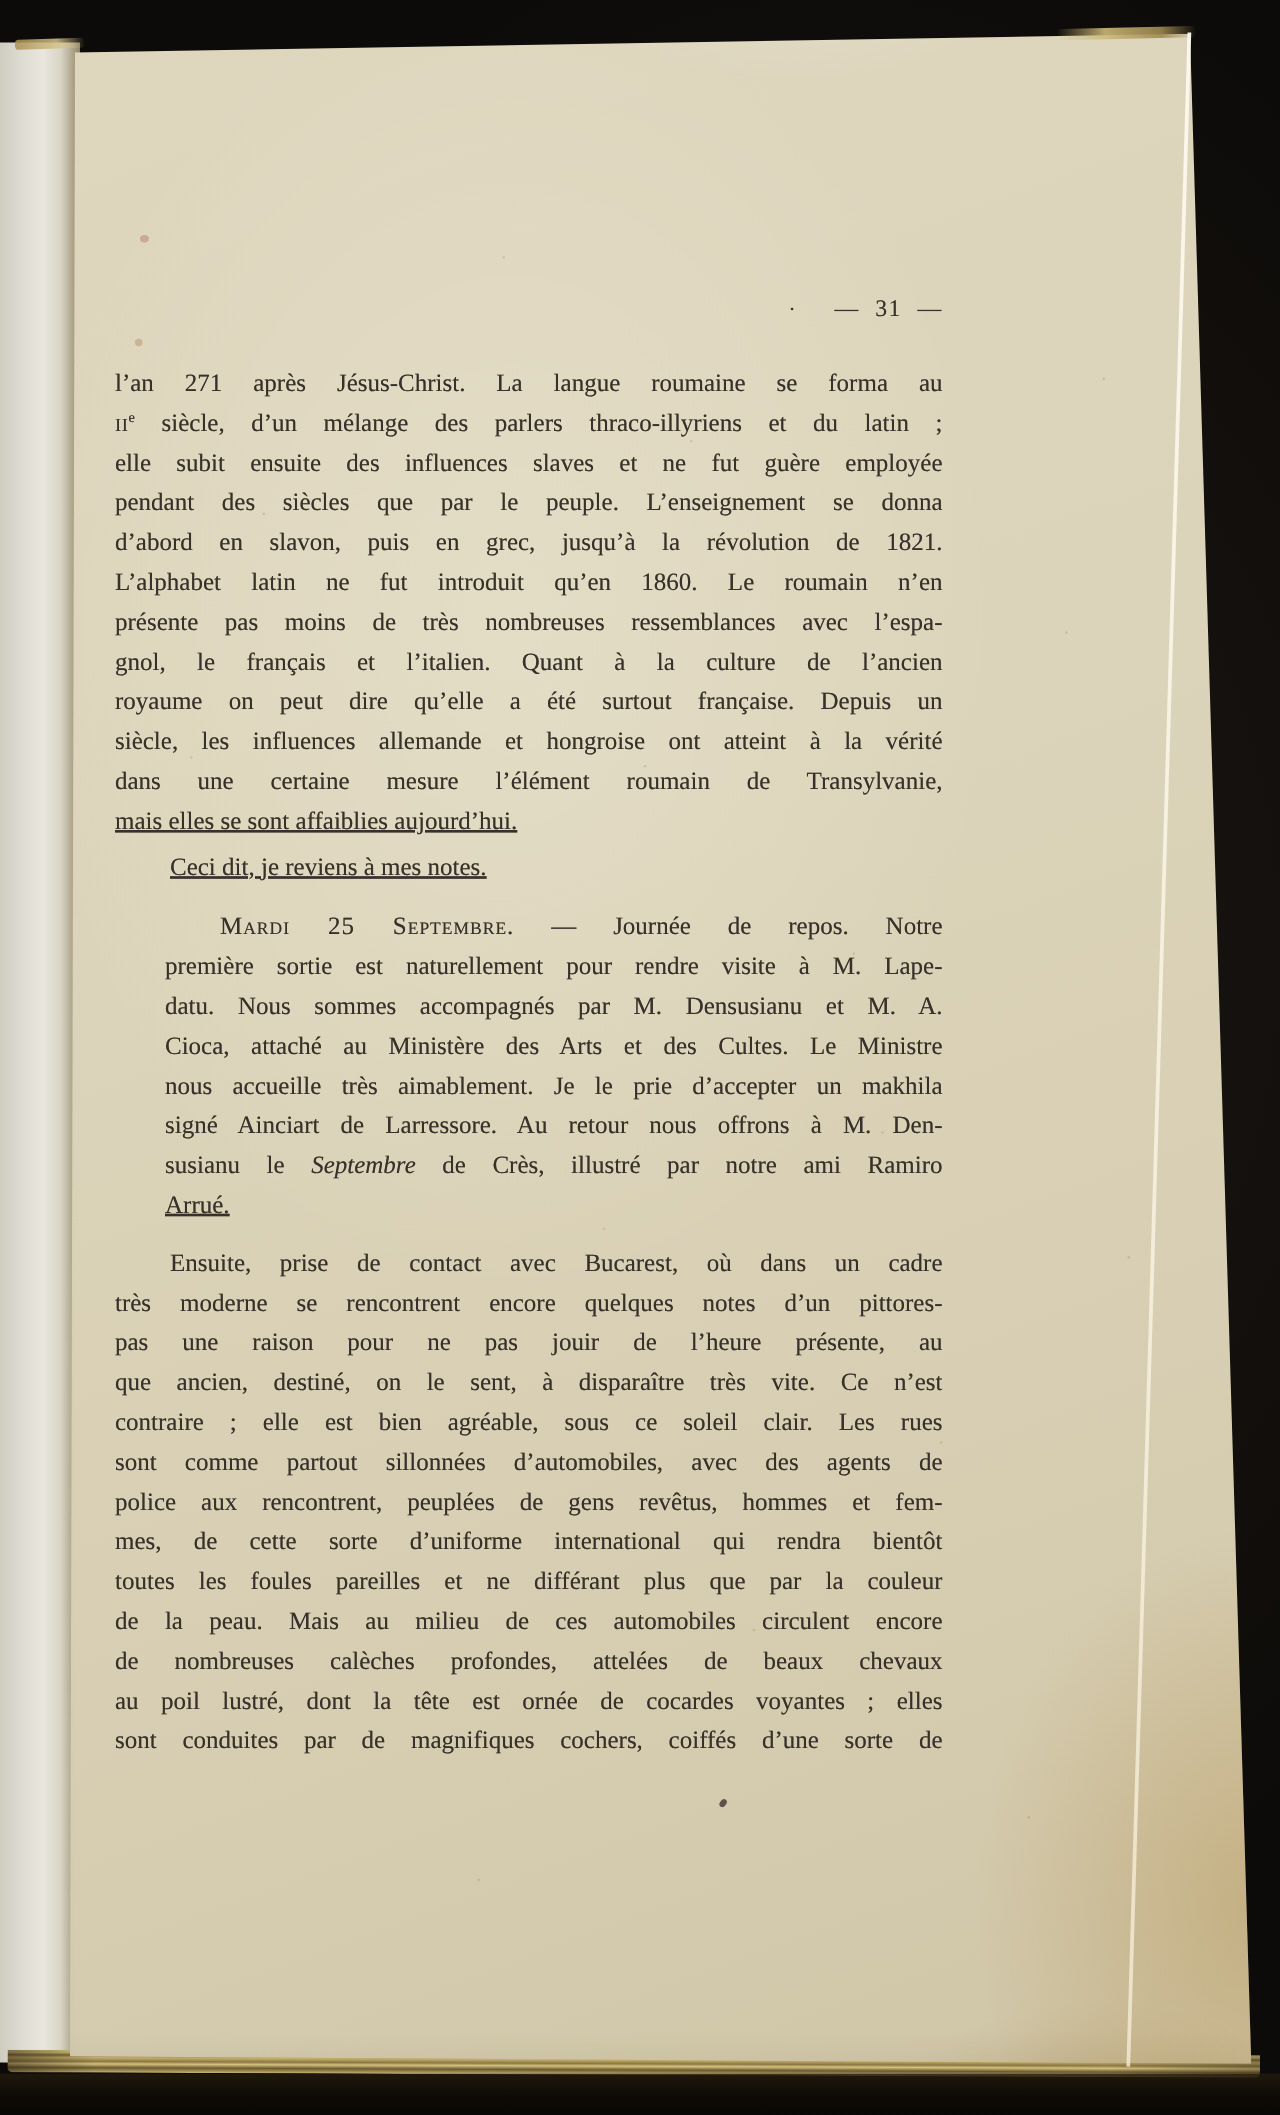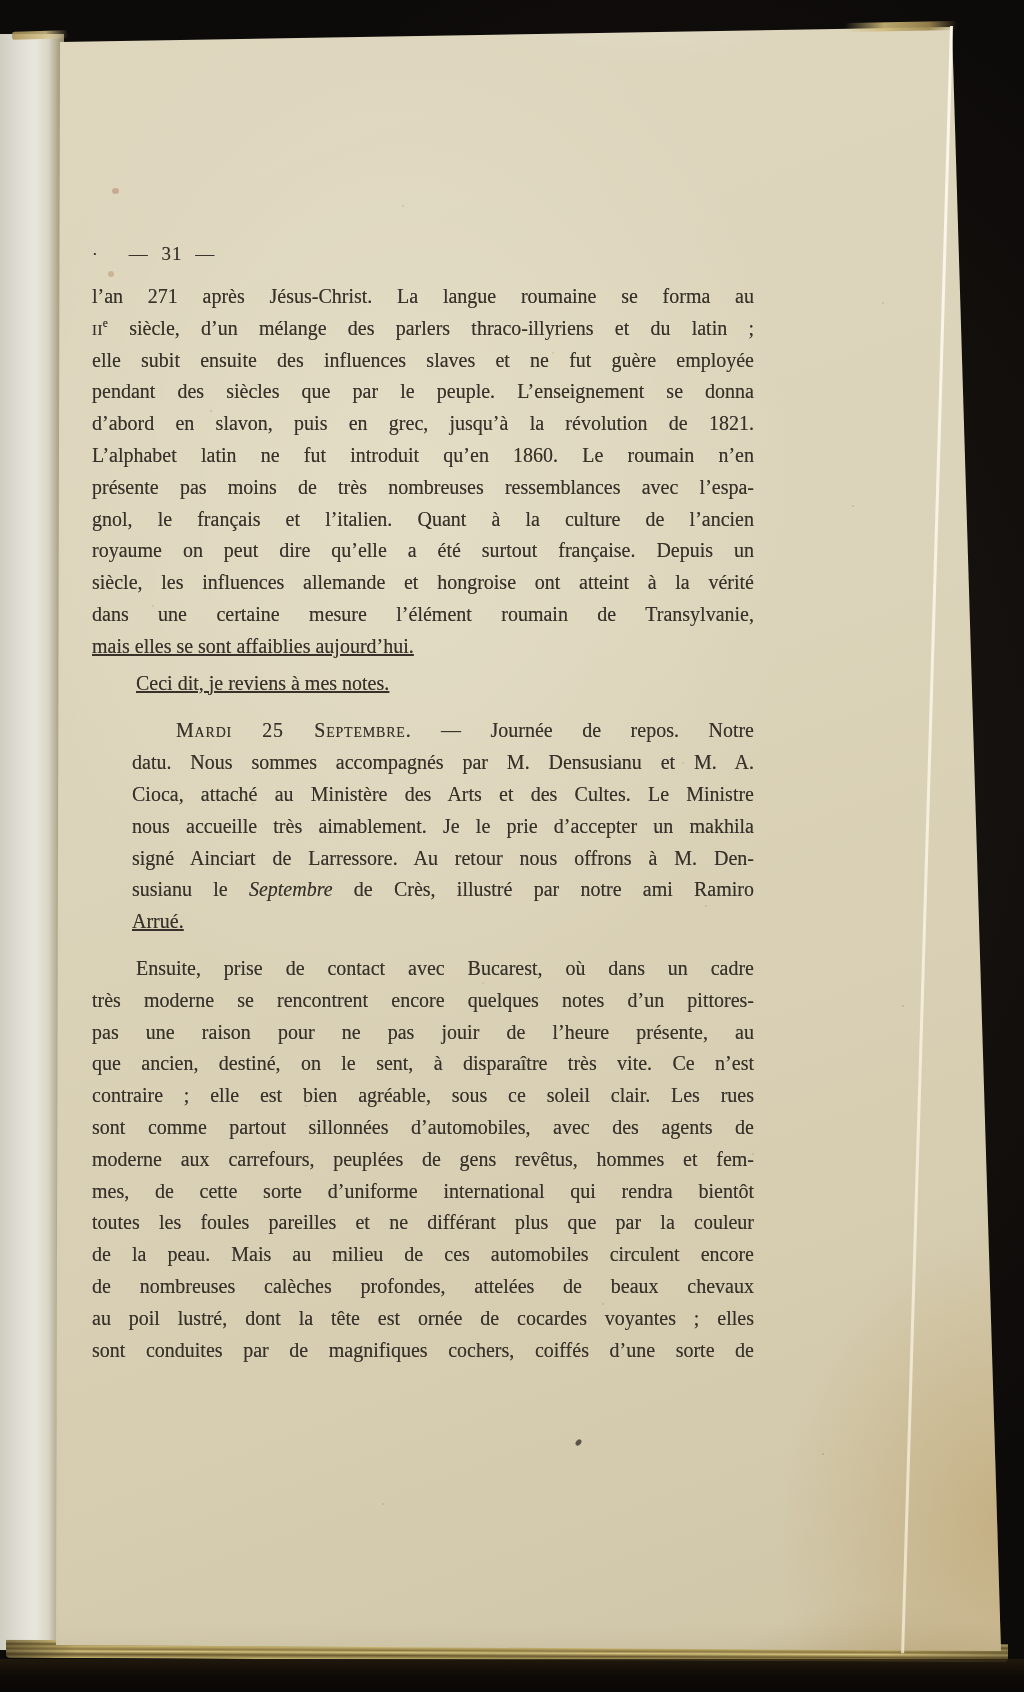--- a/index.html
+++ b/index.html
@@ -46,27 +46,27 @@
       linear-gradient(to top, rgba(120,100,60,0.16) 0%, rgba(120,100,60,0) 4%),
       linear-gradient(160deg, var(--paper,#ded6bd) 0%, #dcd4ba 40%, #d6cdb1 75%, var(--paper_dark,#cec4a5) 100%);
   }
   .edge-highlight{
     position:absolute;left:950px;top:26px;width:3px;height:1628px;z-index:5;
     transform-origin:top left;transform:rotate(1.72deg);
     background:linear-gradient(to bottom,rgba(253,249,239,0.95),rgba(243,235,212,0.8));
   }
   
   .text-block{
-    position:absolute;left:92px;top:281px;width:662px;z-index:7;
+    position:absolute;left:92px;top:292px;width:662px;z-index:7;
     color:var(--ink,#37312a);font-size:20px;
     text-shadow:0 0 .5px rgba(55,48,40,0.55);
   }
   .page-header{
-    position:absolute;left:92px;top:238px;width:662px;z-index:7;height:26px;line-height:32px;
-    text-align:left;color:var(--ink,#37312a);font-size:19px;letter-spacing:1px;word-spacing:7px;
+    position:absolute;left:92px;top:238px;width:662px;z-index:7;height:26px;line-height:20px;
+    text-align:right;color:var(--ink,#37312a);font-size:19px;letter-spacing:1px;word-spacing:7px;
     text-shadow:0 0 .5px rgba(55,48,40,0.5);
   }
   .page-header .dot{margin-right:30px;font-size:17px;}
   .para{margin:0;}
   .line{height:31.8px;line-height:31.8px;text-align:justify;text-align-last:justify;overflow:hidden;white-space:nowrap;}
   .line.no-j{text-align:center;text-align-last:left;text-decoration:underline;}
   .line.indent{text-indent:44px;}
   .sc{font-variant:small-caps;letter-spacing:0.8px;}
   .rn{font-size:0.74em;letter-spacing:0.5px;}
   .sup{vertical-align:super;font-size:0.58em;line-height:0;}
@@ -118,35 +118,36 @@
         <div class="line"><span>royaume on peut dire qu’elle a été surtout française. Depuis un</span></div>
         <div class="line"><span>siècle, les influences allemande et hongroise ont atteint à la vérité</span></div>
         <div class="line"><span>dans une certaine mesure l’élément roumain de Transylvanie,</span></div>
         <div class="line no-j"><span>mais elles se sont affaiblies aujourd’hui.</span></div>
       </div>
       <div class="para" style="margin-top: 5px;">
         <div class="line no-j indent"><span>Ceci dit, je reviens à mes notes.</span></div>
       </div>
       <div class="para" style="margin-top: 16px; margin-left: 40px;">
         <div class="line indent"><span class="sc">Mardi 25 Septembre.</span><span> — Journée de repos. Notre</span></div>
+        <div class="line"><span>première sortie est naturellement pour rendre visite à M. Lape-</span></div>
         <div class="line"><span>datu. Nous sommes accompagnés par M. Densusianu et M. A.</span></div>
         <div class="line"><span>Cioca, attaché au Ministère des Arts et des Cultes. Le Ministre</span></div>
         <div class="line"><span>nous accueille très aimablement. Je le prie d’accepter un makhila</span></div>
         <div class="line"><span>signé Ainciart de Larressore. Au retour nous offrons à M. Den-</span></div>
         <div class="line"><span>susianu le </span><span class="it">Septembre</span><span> de Crès, illustré par notre ami Ramiro</span></div>
         <div class="line no-j"><span>Arrué.</span></div>
       </div>
       <div class="para" style="margin-top: 15px;">
         <div class="line indent"><span>Ensuite, prise de contact avec Bucarest, où dans un cadre</span></div>
         <div class="line"><span>très moderne se rencontrent encore quelques notes d’un pittores-</span></div>
         <div class="line"><span>pas une raison pour ne pas jouir de l’heure présente, au</span></div>
         <div class="line"><span>que ancien, destiné, on le sent, à disparaître très vite. Ce n’est</span></div>
         <div class="line"><span>contraire ; elle est bien agréable, sous ce soleil clair. Les rues</span></div>
         <div class="line"><span>sont comme partout sillonnées d’automobiles, avec des agents de</span></div>
-        <div class="line"><span>moderne aux carrefours, peuplées de gens revêtus, hommes et fem-</span></div>
+        <div class="line"><span>police aux rencontrent, peuplées de gens revêtus, hommes et fem-</span></div>
         <div class="line"><span>mes, de cette sorte d’uniforme international qui rendra bientôt</span></div>
         <div class="line"><span>toutes les foules pareilles et ne différant plus que par la couleur</span></div>
         <div class="line"><span>de la peau. Mais au milieu de ces automobiles circulent encore</span></div>
         <div class="line"><span>de nombreuses calèches profondes, attelées de beaux chevaux</span></div>
         <div class="line"><span>au poil lustré, dont la tête est ornée de cocardes voyantes ; elles</span></div>
         <div class="line"><span>sont conduites par de magnifiques cochers, coiffés d’une sorte de</span></div>
       </div>
     </div>
 
   <div class="paper-flecks"></div>

